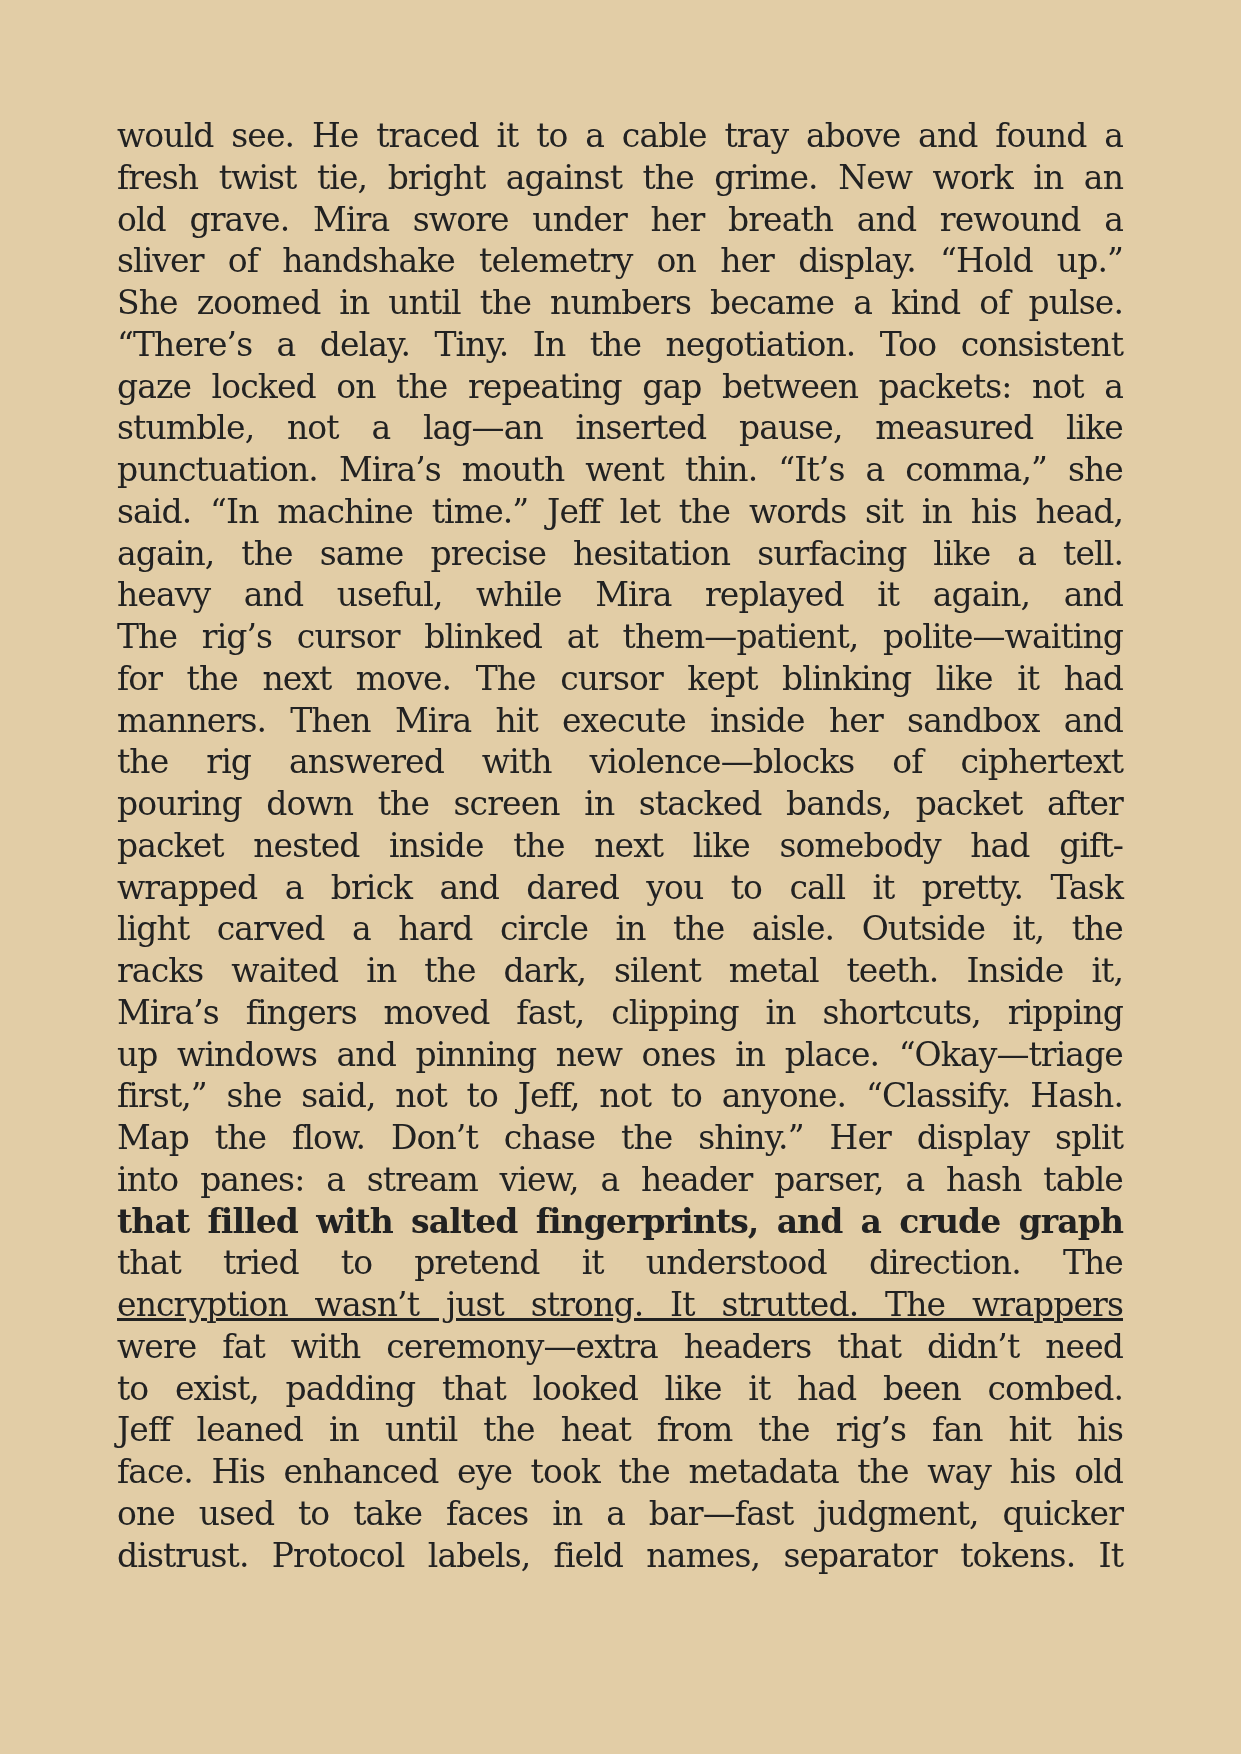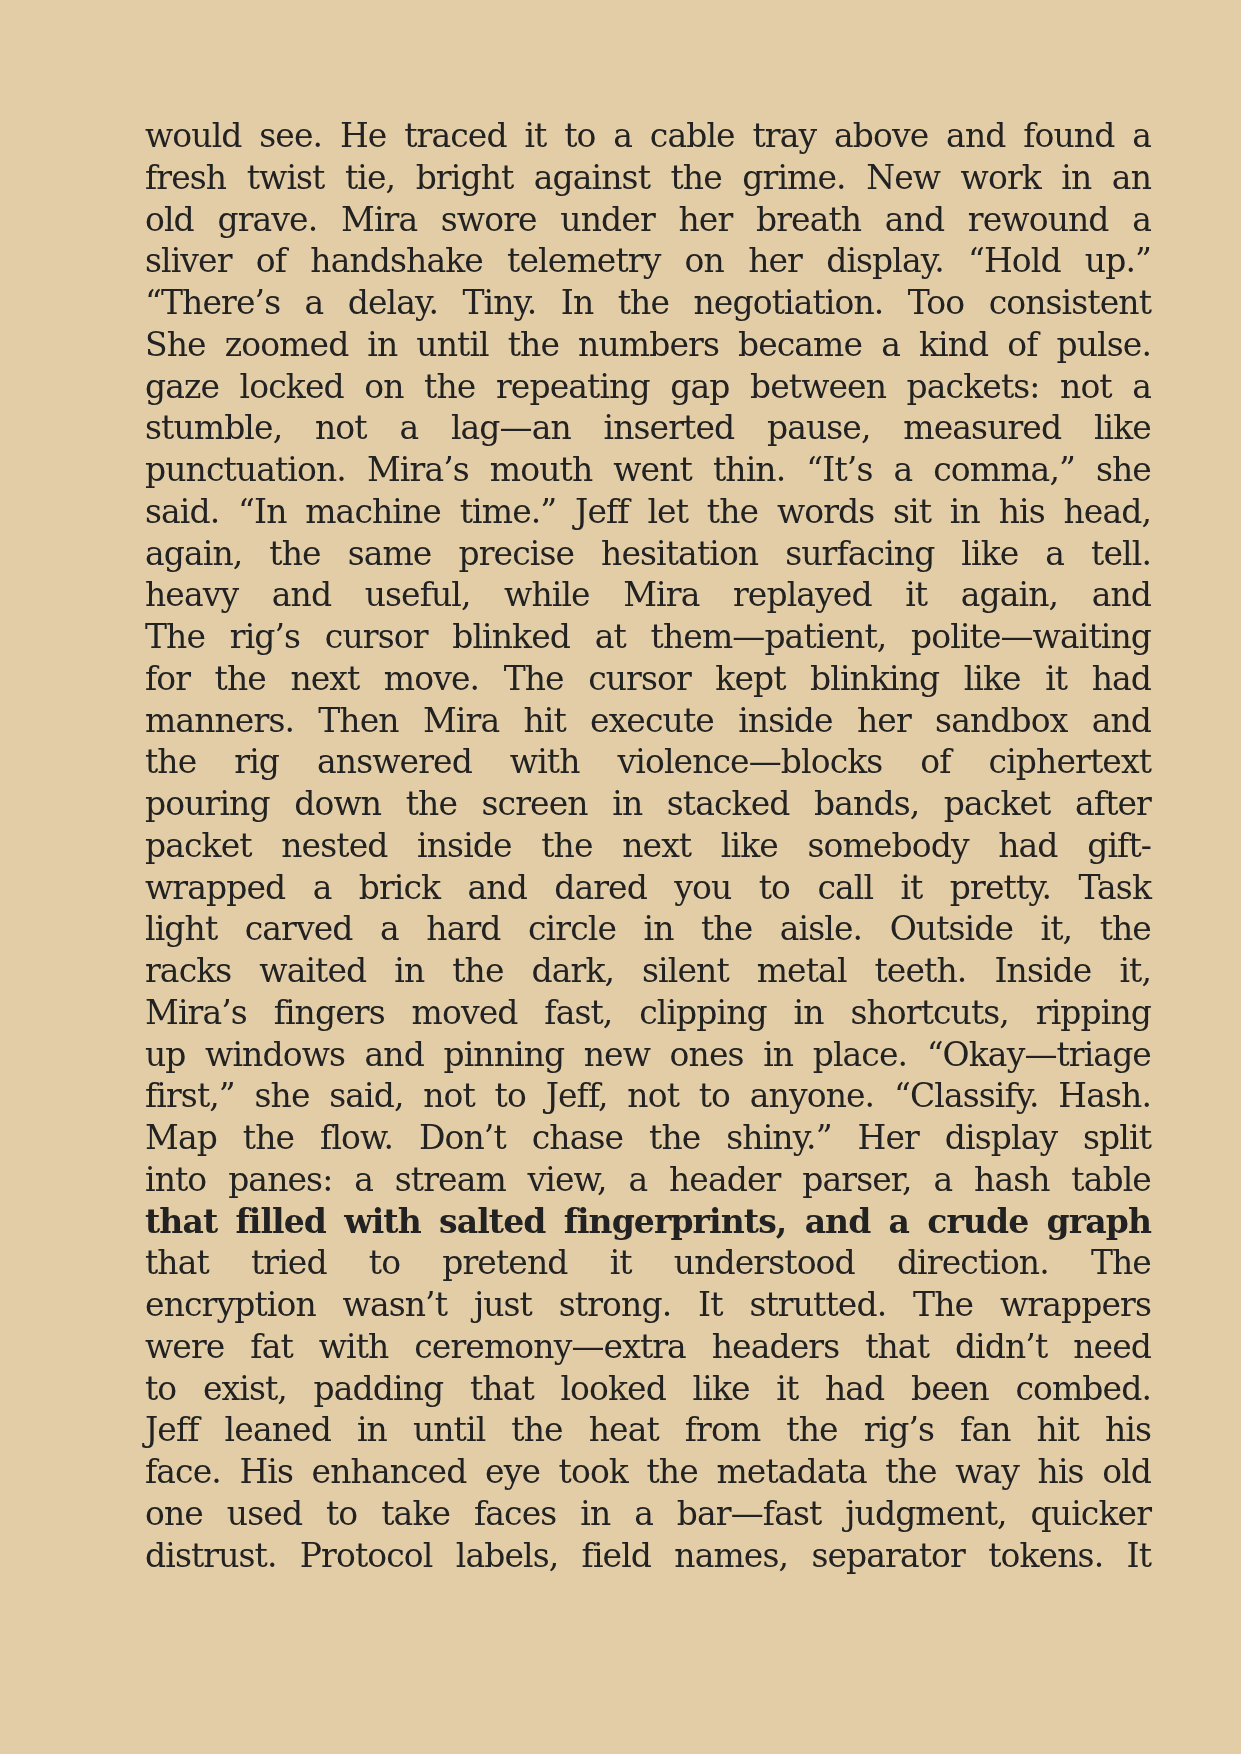--- a/index.html
+++ b/index.html
@@ -32,37 +32,36 @@
       height: 41.75px;
       line-height: 41.75px;
       font-family: "DejaVu Serif", serif;
       font-size: 33px;
       color: #222222;
       white-space: nowrap;
       text-align: justify;
       text-align-last: justify;
       letter-spacing: -0.9px;
       transform-origin: left center;
-      margin-left: 28px;
     }
     .line.last {
       text-align-last: justify;
     }
   </style>
 </head>
 <body>
 
 <div class="page">
   <div class="text-block">
     <span class="line" style="display: block; width: 1006px; text-align: justify; text-align-last: justify; white-space: normal;">would see. He traced it to a cable tray above and found a</span>
     <span class="line" style="display: block; width: 1006px; text-align: justify; text-align-last: justify; white-space: normal;">fresh twist tie, bright against the grime. New work in an</span>
     <span class="line" style="display: block; width: 1006px; text-align: justify; text-align-last: justify; white-space: normal;">old grave. Mira swore under her breath and rewound a</span>
     <span class="line" style="display: block; width: 1006px; text-align: justify; text-align-last: justify; white-space: normal;">sliver of handshake telemetry on her display. “Hold up.”</span>
+    <span class="line" style="display: block; width: 1006px; text-align: justify; text-align-last: justify; white-space: normal;">She zoomed in until the numbers became a kind of pulse.</span>
     <span class="line" style="display: block; width: 1006px; text-align: justify; text-align-last: justify; white-space: normal;">“There’s a delay. Tiny. In the negotiation. Too consistent</span>
-    <span class="line" style="display: block; width: 1006px; text-align: justify; text-align-last: justify; white-space: normal;">She zoomed in until the numbers became a kind of pulse.</span>
     <span class="line" style="display: block; width: 1006px; text-align: justify; text-align-last: justify; white-space: normal;">gaze locked on the repeating gap between packets: not a</span>
     <span class="line" style="display: block; width: 1006px; text-align: justify; text-align-last: justify; white-space: normal;">stumble, not a lag—an inserted pause, measured like</span>
     <span class="line" style="display: block; width: 1006px; text-align: justify; text-align-last: justify; white-space: normal;">punctuation. Mira’s mouth went thin. “It’s a comma,” she</span>
     <span class="line" style="display: block; width: 1006px; text-align: justify; text-align-last: justify; white-space: normal;">said. “In machine time.” Jeff let the words sit in his head,</span>
     <span class="line" style="display: block; width: 1006px; text-align: justify; text-align-last: justify; white-space: normal;">again, the same precise hesitation surfacing like a tell.</span>
     <span class="line" style="display: block; width: 1006px; text-align: justify; text-align-last: justify; white-space: normal;">heavy and useful, while Mira replayed it again, and</span>
     <span class="line" style="display: block; width: 1006px; text-align: justify; text-align-last: justify; white-space: normal;">The rig’s cursor blinked at them—patient, polite—waiting</span>
     <span class="line" style="display: block; width: 1006px; text-align: justify; text-align-last: justify; white-space: normal;">for the next move. The cursor kept blinking like it had</span>
     <span class="line" style="display: block; width: 1006px; text-align: justify; text-align-last: justify; white-space: normal;">manners. Then Mira hit execute inside her sandbox and</span>
     <span class="line" style="display: block; width: 1006px; text-align: justify; text-align-last: justify; white-space: normal;">the rig answered with violence—blocks of ciphertext</span>
@@ -71,21 +70,21 @@
     <span class="line" style="display: block; width: 1006px; text-align: justify; text-align-last: justify; white-space: normal;">wrapped a brick and dared you to call it pretty. Task</span>
     <span class="line" style="display: block; width: 1006px; text-align: justify; text-align-last: justify; white-space: normal;">light carved a hard circle in the aisle. Outside it, the</span>
     <span class="line" style="display: block; width: 1006px; text-align: justify; text-align-last: justify; white-space: normal;">racks waited in the dark, silent metal teeth. Inside it,</span>
     <span class="line" style="display: block; width: 1006px; text-align: justify; text-align-last: justify; white-space: normal;">Mira’s fingers moved fast, clipping in shortcuts, ripping</span>
     <span class="line" style="display: block; width: 1006px; text-align: justify; text-align-last: justify; white-space: normal;">up windows and pinning new ones in place. “Okay—triage</span>
     <span class="line" style="display: block; width: 1006px; text-align: justify; text-align-last: justify; white-space: normal;">first,” she said, not to Jeff, not to anyone. “Classify. Hash.</span>
     <span class="line" style="display: block; width: 1006px; text-align: justify; text-align-last: justify; white-space: normal;">Map the flow. Don’t chase the shiny.” Her display split</span>
     <span class="line" style="display: block; width: 1006px; text-align: justify; text-align-last: justify; white-space: normal;">into panes: a stream view, a header parser, a hash table</span>
     <span class="line" style="display: block; width: 1006px; text-align: justify; text-align-last: justify; white-space: normal; font-weight: bold;">that filled with salted fingerprints, and a crude graph</span>
     <span class="line" style="display: block; width: 1006px; text-align: justify; text-align-last: justify; white-space: normal;">that tried to pretend it understood direction. The</span>
-    <span class="line" style="display: block; width: 1006px; text-align: justify; text-align-last: justify; white-space: normal;">encryption wasn’t just strong. It strutted. The wrappers</span>
+    <span class="line" style="display: block; width: 1006px; text-align: justify; text-align-last: justify; white-space: normal; text-decoration: underline;">encryption wasn’t just strong. It strutted. The wrappers</span>
     <span class="line" style="display: block; width: 1006px; text-align: justify; text-align-last: justify; white-space: normal;">were fat with ceremony—extra headers that didn’t need</span>
     <span class="line" style="display: block; width: 1006px; text-align: justify; text-align-last: justify; white-space: normal;">to exist, padding that looked like it had been combed.</span>
     <span class="line" style="display: block; width: 1006px; text-align: justify; text-align-last: justify; white-space: normal;">Jeff leaned in until the heat from the rig’s fan hit his</span>
     <span class="line" style="display: block; width: 1006px; text-align: justify; text-align-last: justify; white-space: normal;">face. His enhanced eye took the metadata the way his old</span>
     <span class="line" style="display: block; width: 1006px; text-align: justify; text-align-last: justify; white-space: normal;">one used to take faces in a bar—fast judgment, quicker</span>
     <span class="line last" style="display: block; width: 1006px; text-align: justify; text-align-last: justify; white-space: normal;">distrust. Protocol labels, field names, separator tokens. It</span>
   </div>
 </div>
 
 </body></html>

